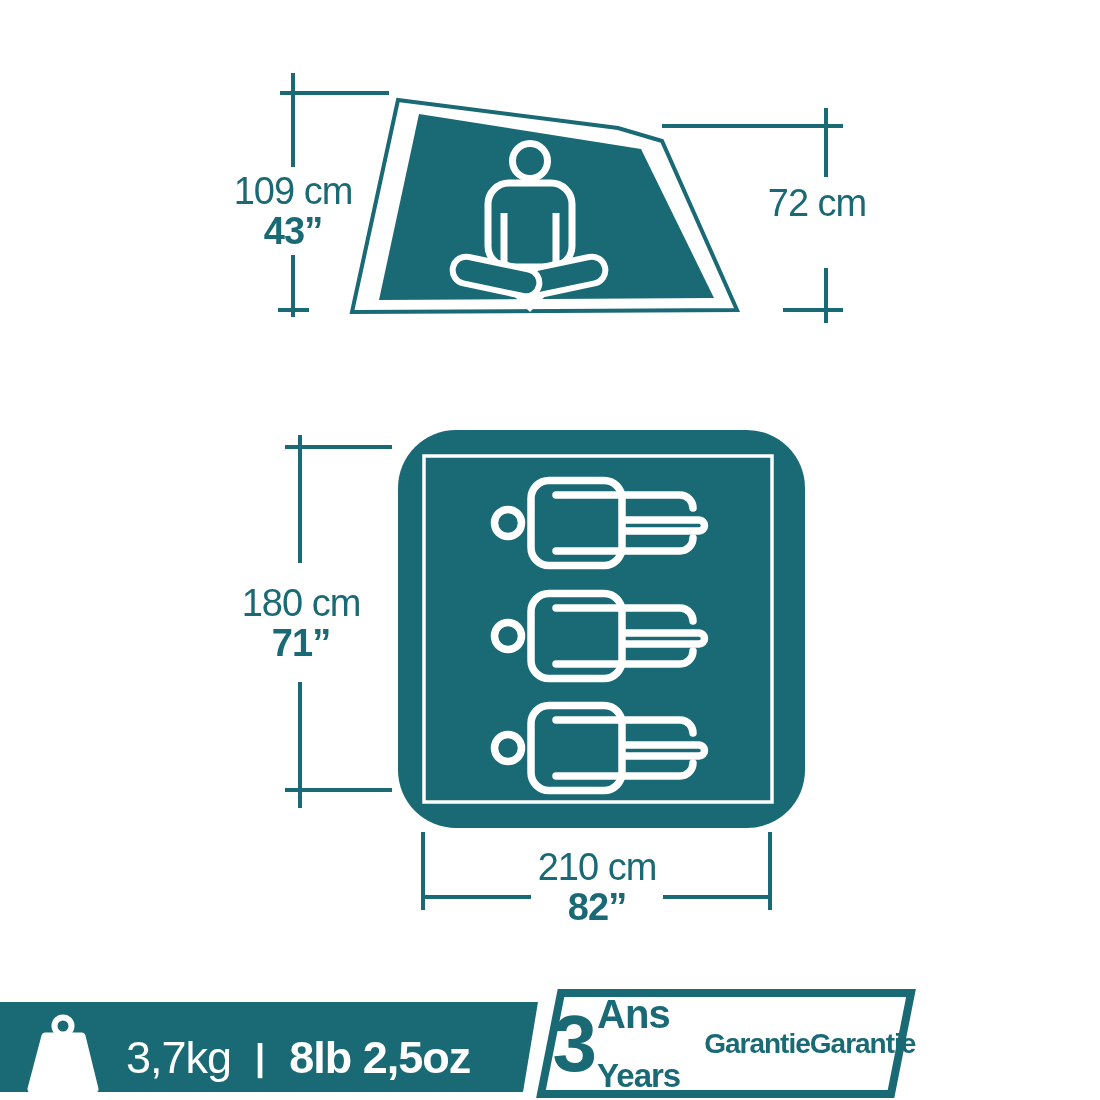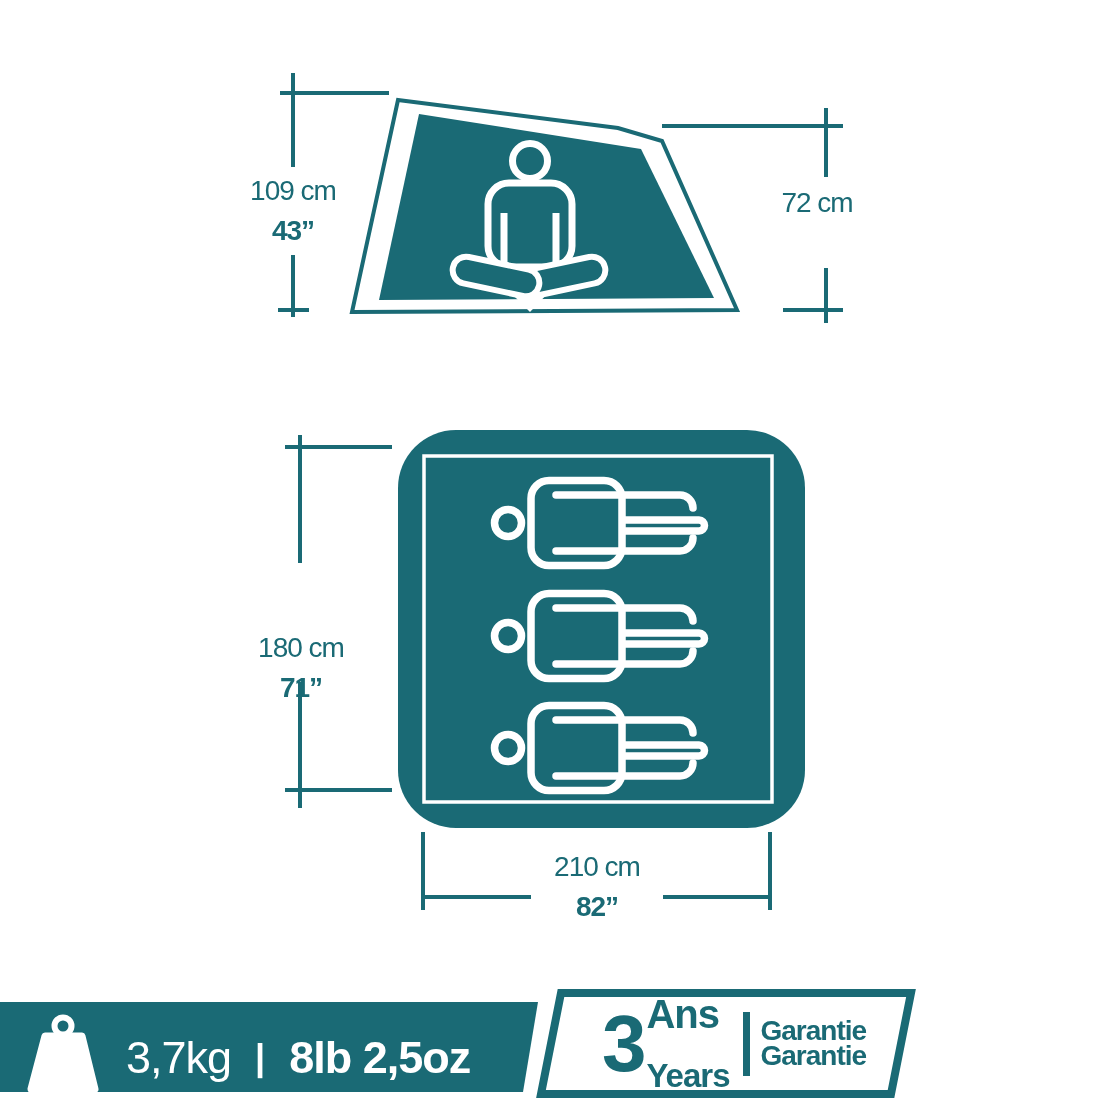--- a/index.html
+++ b/index.html
@@ -10,42 +10,42 @@
     overflow:hidden; font-family:"Liberation Sans", sans-serif;
   }
   svg.layer { position:absolute; left:0; top:0; }
   .fill-t  { fill:var(--teal); }
   .stroke-t{ stroke:var(--teal); fill:none; }
   .stroke-w{ stroke:#fff; fill:none; }
   .fill-w  { fill:#fff; }
   .cap-round { stroke-linecap:round; stroke-linejoin:round; }
 
   .dim-label { position:absolute; text-align:center; color:var(--teal);
-               font-size:28px; line-height:40px; letter-spacing:-1px; }
+               font-size:38px; line-height:40px; letter-spacing:-1px; }
   .dim-label .imperial { font-weight:bold; }
   .pos-109 { left:213px; top:171px; width:160px; }
   .pos-88  { left:737px; top:183px; width:160px; }
-  .pos-180 { left:221px; top:583px; width:160px;margin-top:45px; }
+  .pos-180 { left:221px; top:583px; width:160px; }
   .pos-210 { left:497px; top:847px; width:200px; }
 
   .weight-row { position:absolute; left:126px; top:1002px; height:112px;
                 display:flex; align-items:center; gap:24px; color:#fff; }
   .weight-metric   { font-size:45px; letter-spacing:-1px; }
   .weight-sep      { font-size:36px; font-weight:bold; }
   .weight-imperial { font-size:45px; font-weight:bold; letter-spacing:-1px; }
 
   .badge-row { position:absolute; left:570px; top:999px; width:328px; height:90px;
                display:flex; align-items:center; justify-content:center;
                color:var(--teal); }
   .badge-years { font-size:80px; font-weight:bold; line-height:0.78; letter-spacing:-3px; }
   .badge-unit-col { display:flex; flex-direction:column; margin-left:3px; }
   .badge-unit-fr { font-size:40px; font-weight:bold; line-height:0.82; letter-spacing:-1px; }
   .badge-unit-en { font-size:33px; font-weight:bold; line-height:0.9; letter-spacing:-1px;margin-top:30px; }
   .badge-divider { width:7px; height:64px; background:var(--teal); margin:0 10px 0 14px; }
-  .badge-txt-col { display:flex; flex-direction:column; }
+  .badge-txt-col { display:flex; flex-direction:row; }
   .badge-txt { font-size:28px; font-weight:bold; line-height:0.88; letter-spacing:-1px; }
 </style>
 </head>
 <body>
 
 <div class="canvas">
 
   <svg class="layer" width="1100" height="1100" viewBox="0 0 1100 1100">
 
     <defs>

